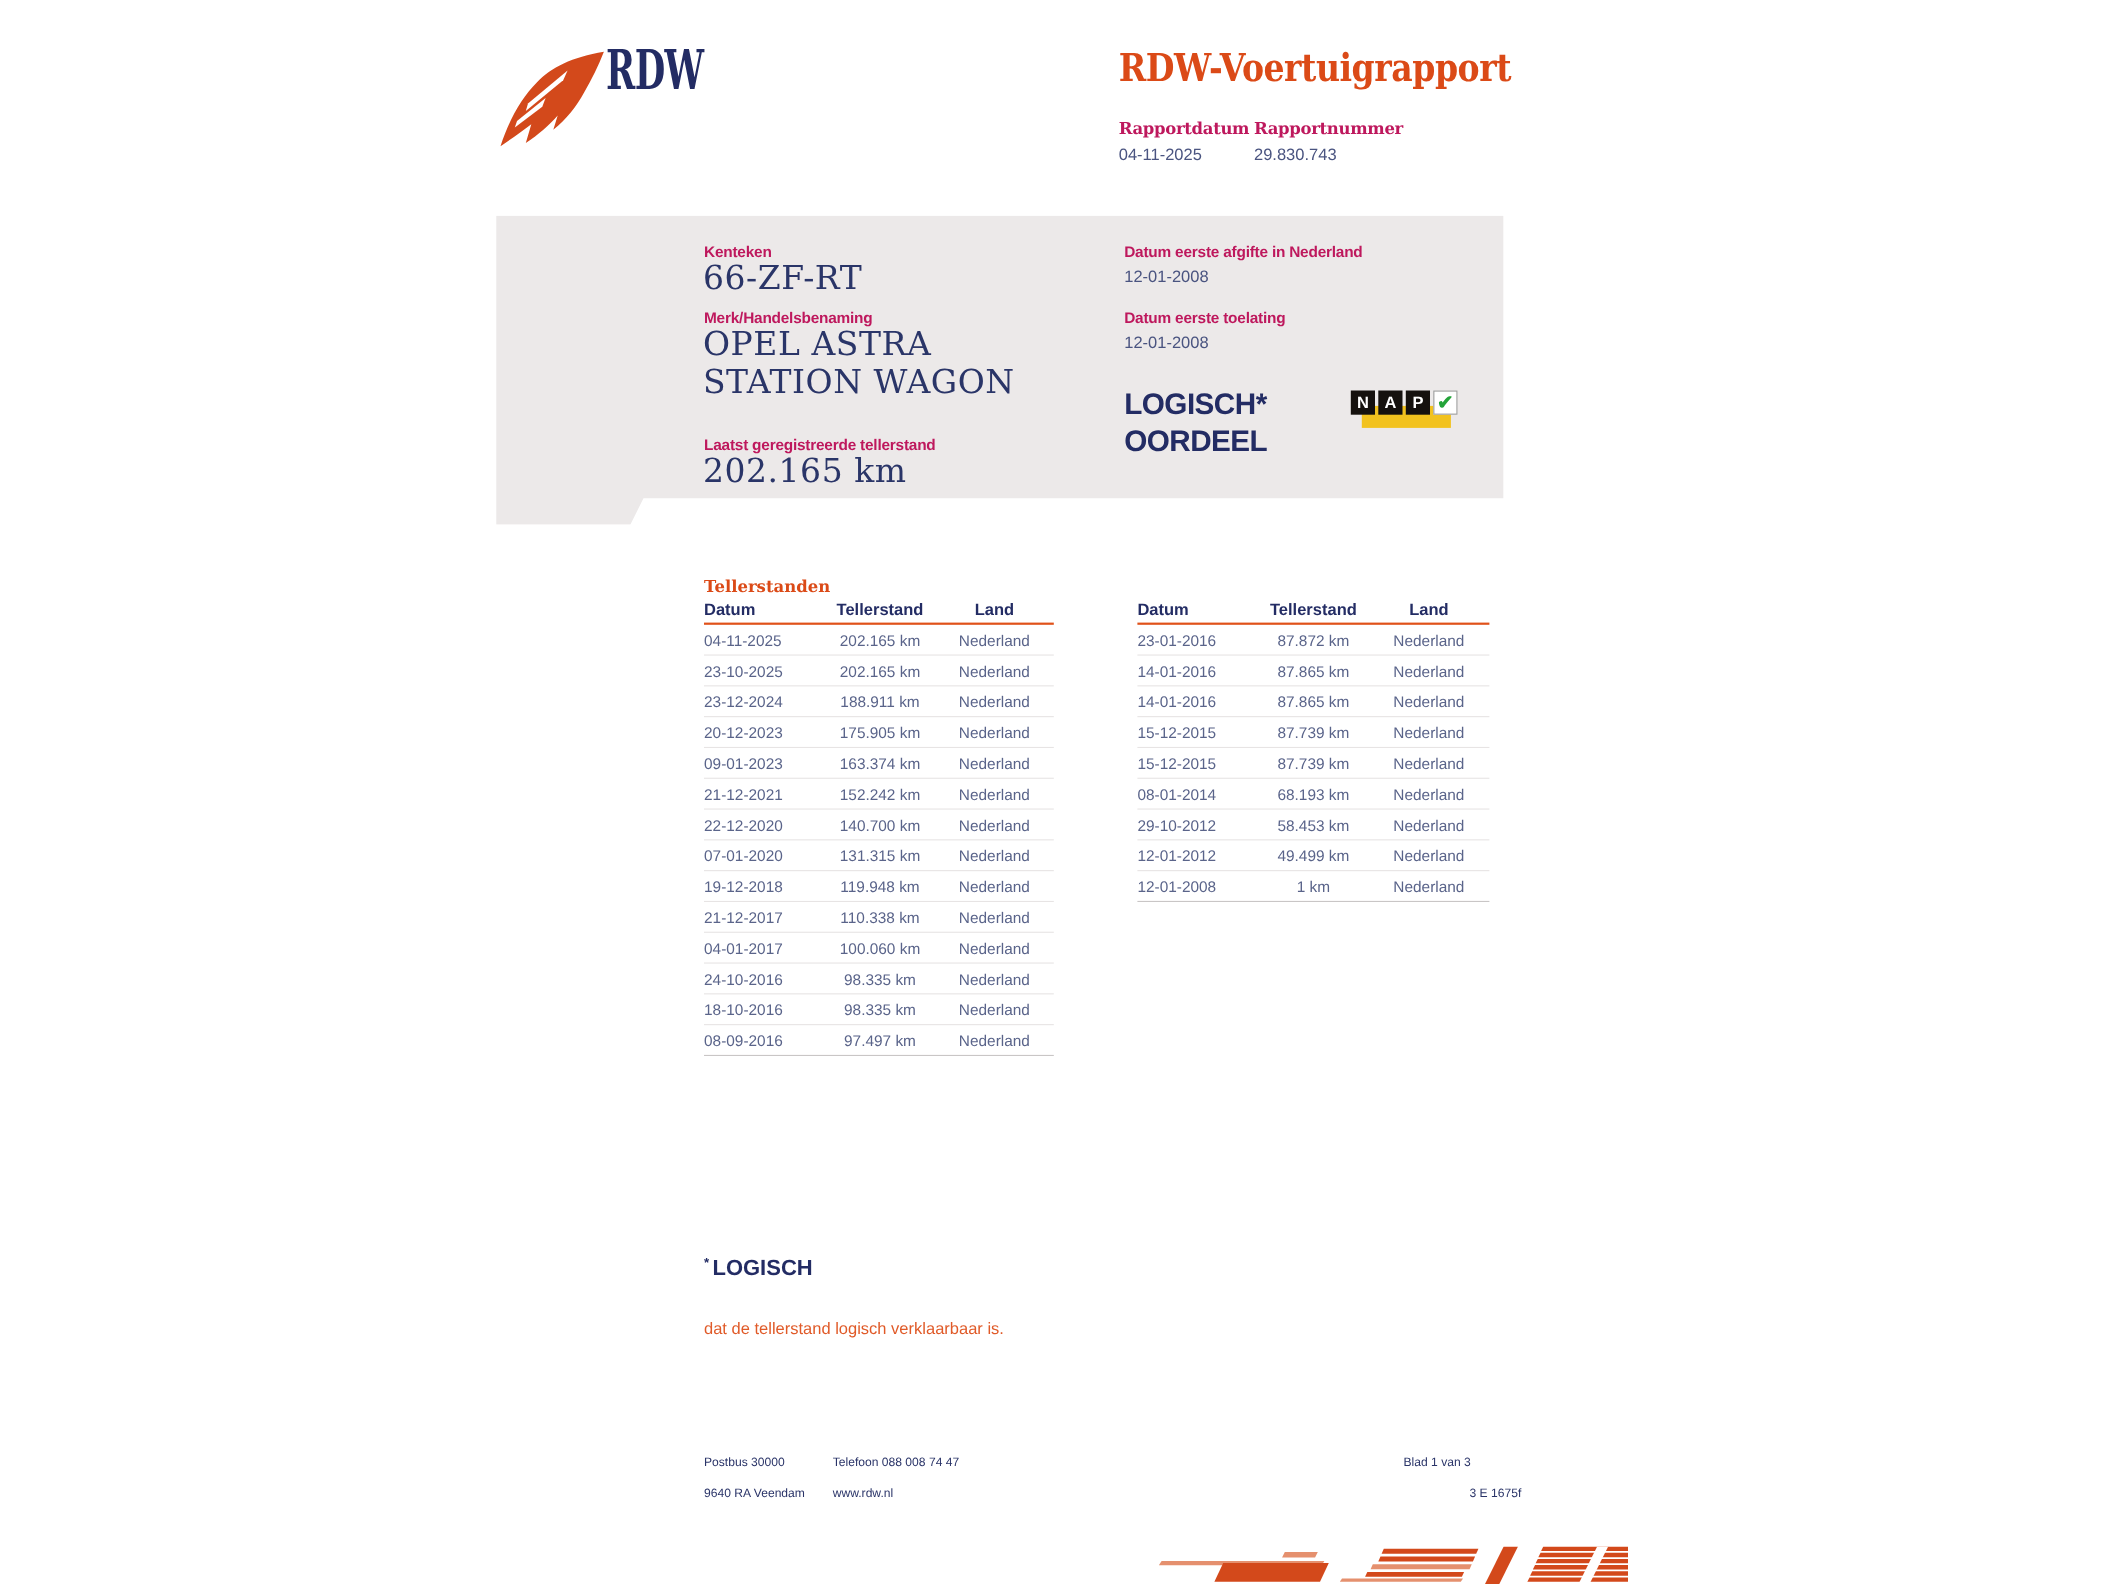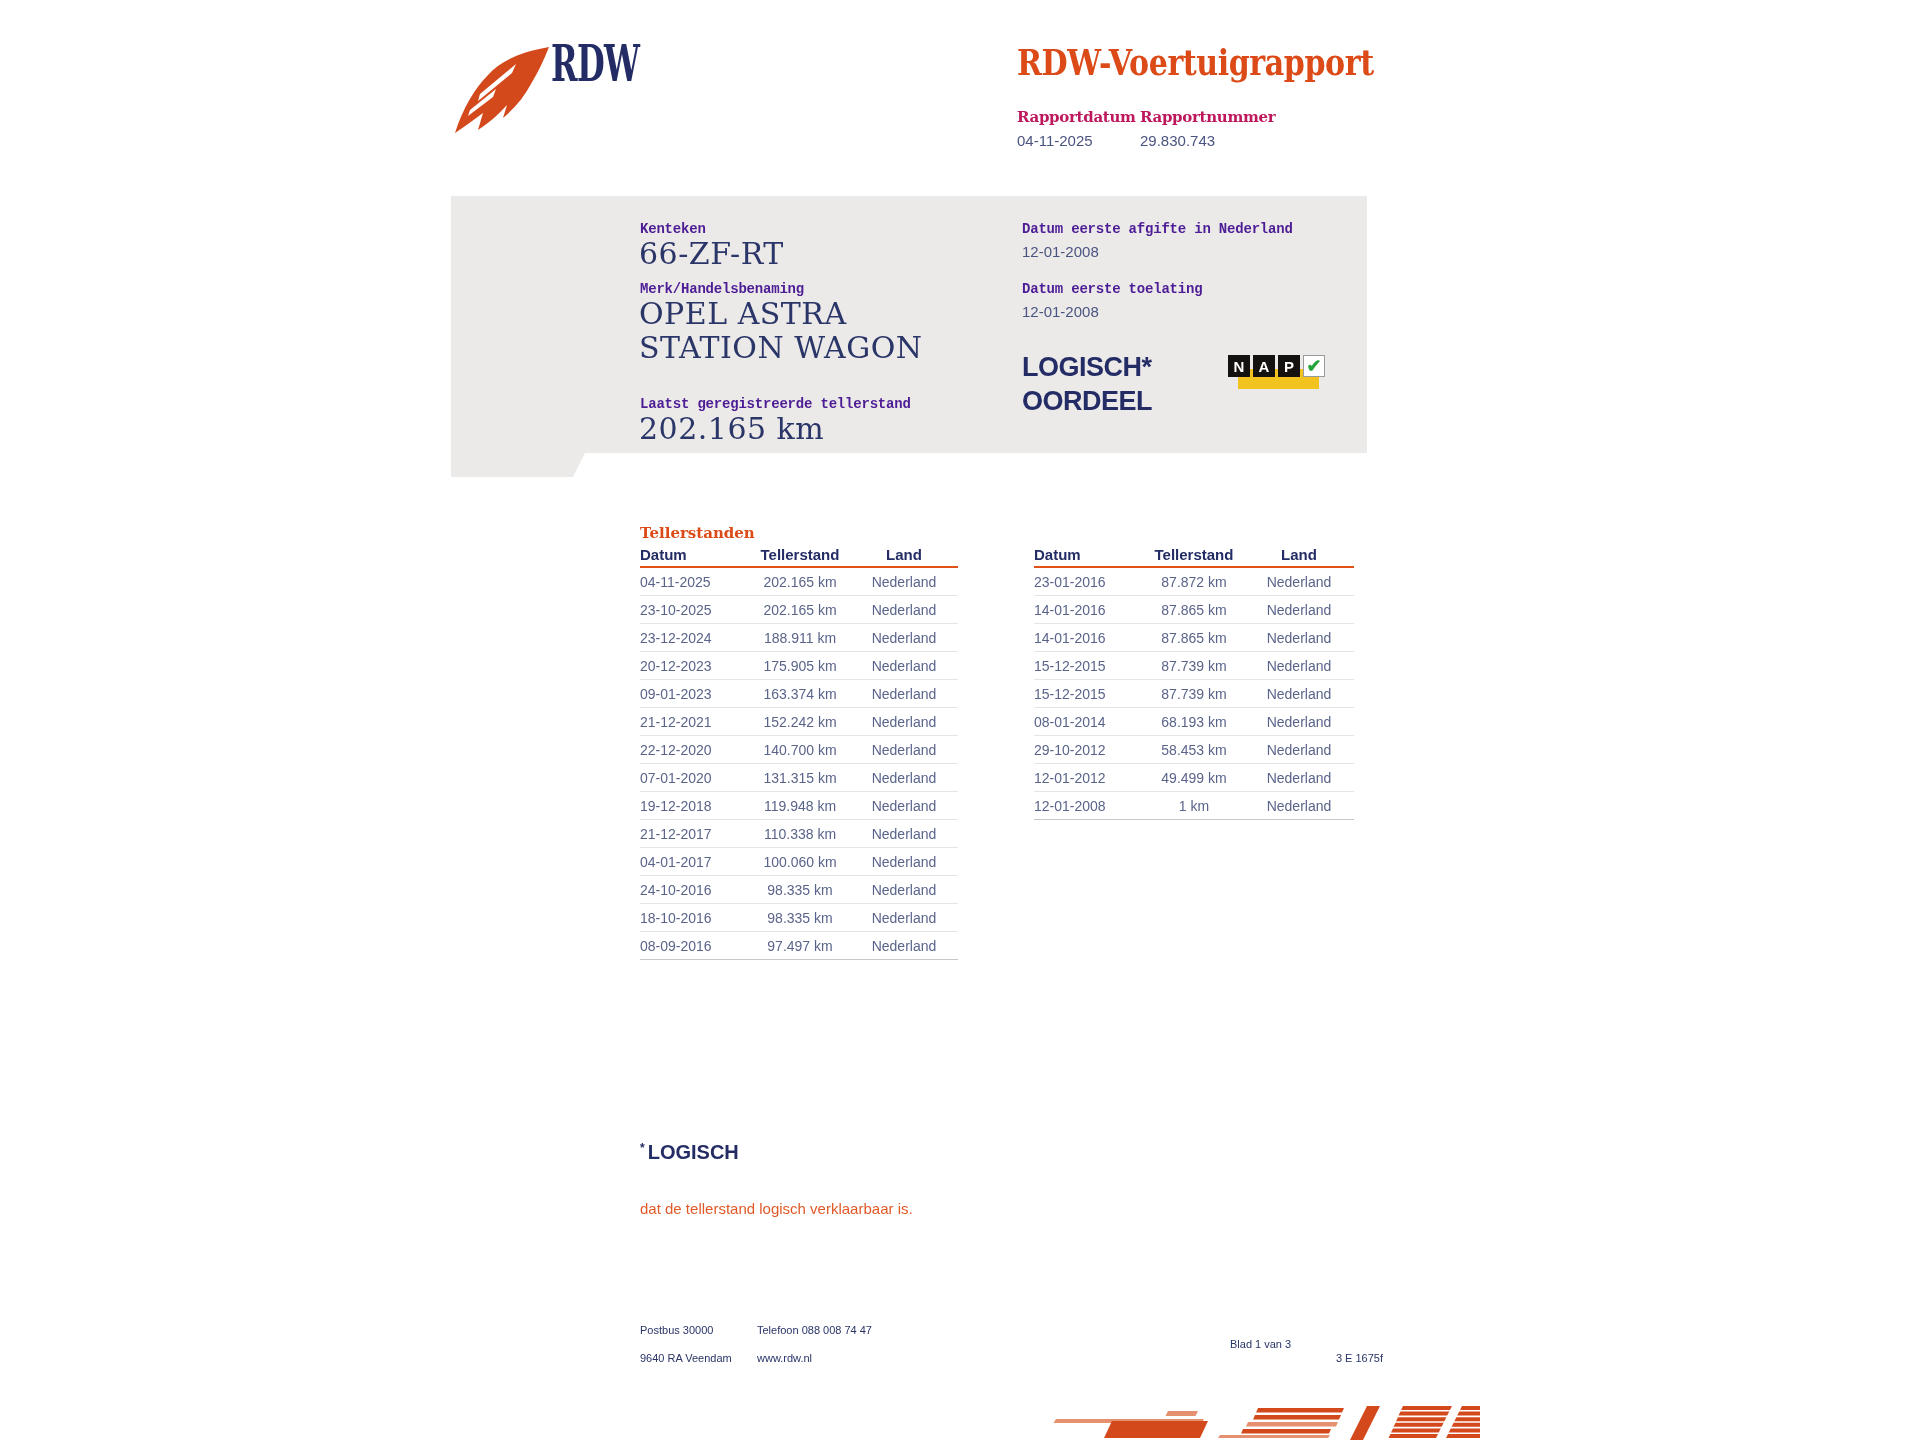--- a/index.html
+++ b/index.html
@@ -16,22 +16,22 @@
       font-weight:bold; font-size:35px; color:#DB4A17; letter-spacing:-0.5px;
       transform:scaleX(0.86); transform-origin:left top; }
   .meta-label { position:absolute; top:108px; font-family:"DejaVu Serif", serif; font-weight:bold;
       font-size:15px; color:#be185d; letter-spacing:-0.3px; }
   .meta-value { position:absolute; top:132px; font-size:15px; color:#4A5480; }
   .pos-meta1 { left:1017px; } .pos-meta2 { left:1140px; }
 
   
   .info-box { position:absolute; left:451px; top:196px; width:916px; height:281px; background:#ECE9E9;
       clip-path:polygon(0 0, 916px 0, 916px 257px, 134px 257px, 122px 281px, 0 281px); }
-  .field-label { position:absolute; font-family:Liberation Mono, monospace; font-weight:bold;
-      font-size:14px; color:#4c1d95; letter-spacing:-0.2px; }
+  .field-label { position:absolute; font-family:Liberation Sans, sans-serif; font-weight:bold;
+      font-size:14px; color:#be185d; letter-spacing:-0.2px; }
   .field-value-lg { position:absolute; font-family:"DejaVu Serif", serif; font-size:30px;
       color:#2A3568; letter-spacing:0.5px; }
   .field-value-sm { position:absolute; font-size:15px; color:#4A5480; }
   .oordeel { position:absolute; left:1022px; top:350px; font-size:27px; font-weight:bold;
       color:#232C64; line-height:34px; letter-spacing:-0.5px; }
 
   
   .nap { position:absolute; left:1228px; top:354px; width:100px; height:38px; }
   .nap-yellow { position:absolute; left:10px; top:15px; width:81px; height:20px; background:#F2C21E; }
   .nap-tile { position:absolute; top:1px; width:22px; height:22px; background:#15110E; color:#fff;
@@ -54,21 +54,21 @@
   
   .fn-title { position:absolute; left:640px; top:1141px; font-size:20px; font-weight:bold; color:#232C64; }
   .fn-star { font-size:12px; vertical-align:7px; margin-right:3px; }
   .fn-line { position:absolute; left:640px; font-size:15px; color:#E05A28; }
   .fn-line1 { top:1172px; } .fn-line2 { top:1200px; }
 
   
   .ft { position:absolute; font-size:11px; color:#2A3468; }
   .ft-a1 { left:640px; top:1324px; } .ft-a2 { left:640px; top:1352px; }
   .ft-ph { left:757px; top:1324px; } .ft-web { left:757px; top:1352px; }
-  .ft-page { left:1230px; top:1324px; width:153px; text-align:left;margin-top:14px; }
+  .ft-page { left:1230px; top:1324px; width:153px; text-align:center; }
   .ft-code { left:1230px; top:1352px; width:153px; text-align:right; }
 
   .speed-graphic { position:absolute; left:1050px; top:1406px; }
 </style>
 </head>
 <body>
 
 <div class="page">
 
   <svg class="logo-flame" width="100" height="88" viewBox="0 0 100 88">

